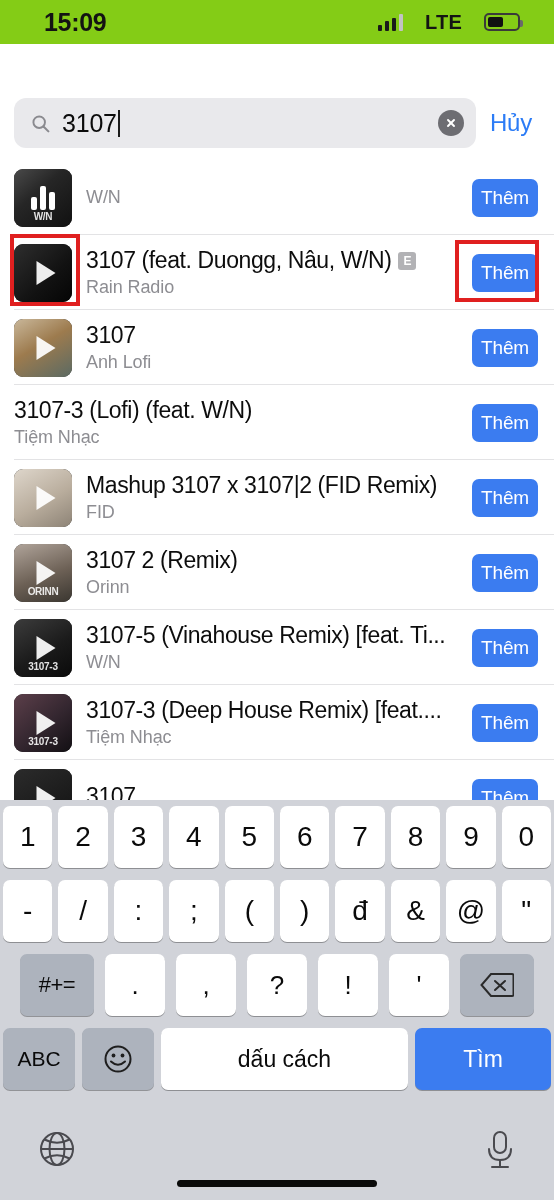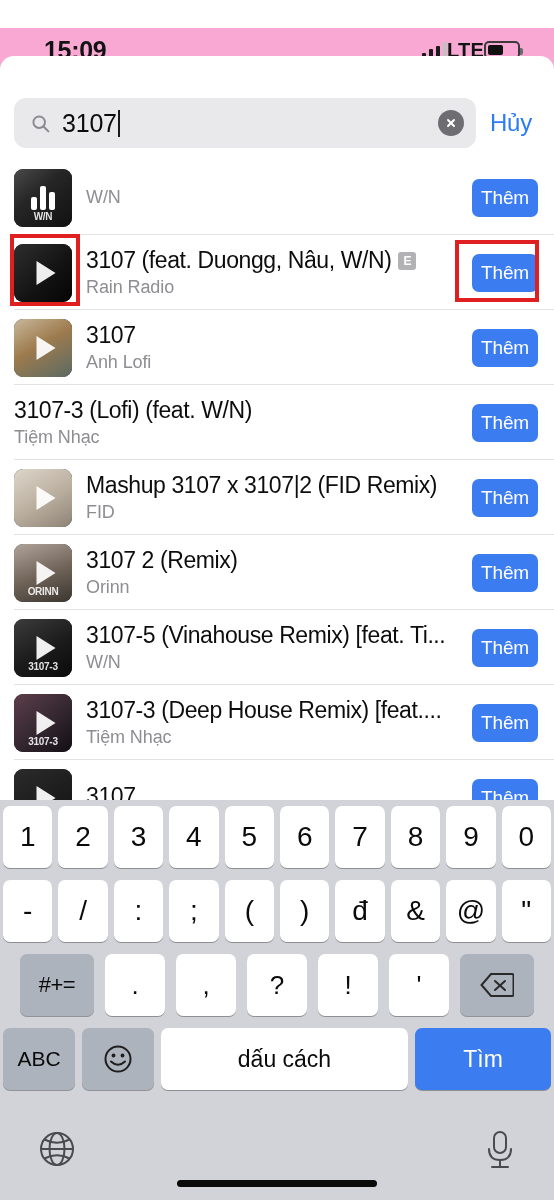--- a/index.html
+++ b/index.html
@@ -12,39 +12,38 @@
     height: 1200px;
     overflow: hidden;
     font-family: "Liberation Sans", sans-serif;
     -webkit-font-smoothing: antialiased;
     position: relative;
   }
 
   
   .status-bar {
     height: 44px;
-    background: #f9a8d4;
+    background: #84cc16;
     display: flex;
     align-items: center;
     justify-content: space-between;
     padding: 0 34px 0 44px;
     box-sizing: border-box;
     position: relative;
-    margin-top: 28px;
   }
   .status-time {
     font-size: 25px;
     font-weight: bold;
     color: #131313;
     letter-spacing: -0.3px;
   }
   .status-right {
     display: flex;
     align-items: center;
-    gap: 0;
+    gap: 22px;
   }
   .signal-bars {
     display: flex;
     align-items: flex-end;
     gap: 2.5px;
     height: 17px;
   }
   .signal-bars i {
     display: block;
     width: 4.5px;

